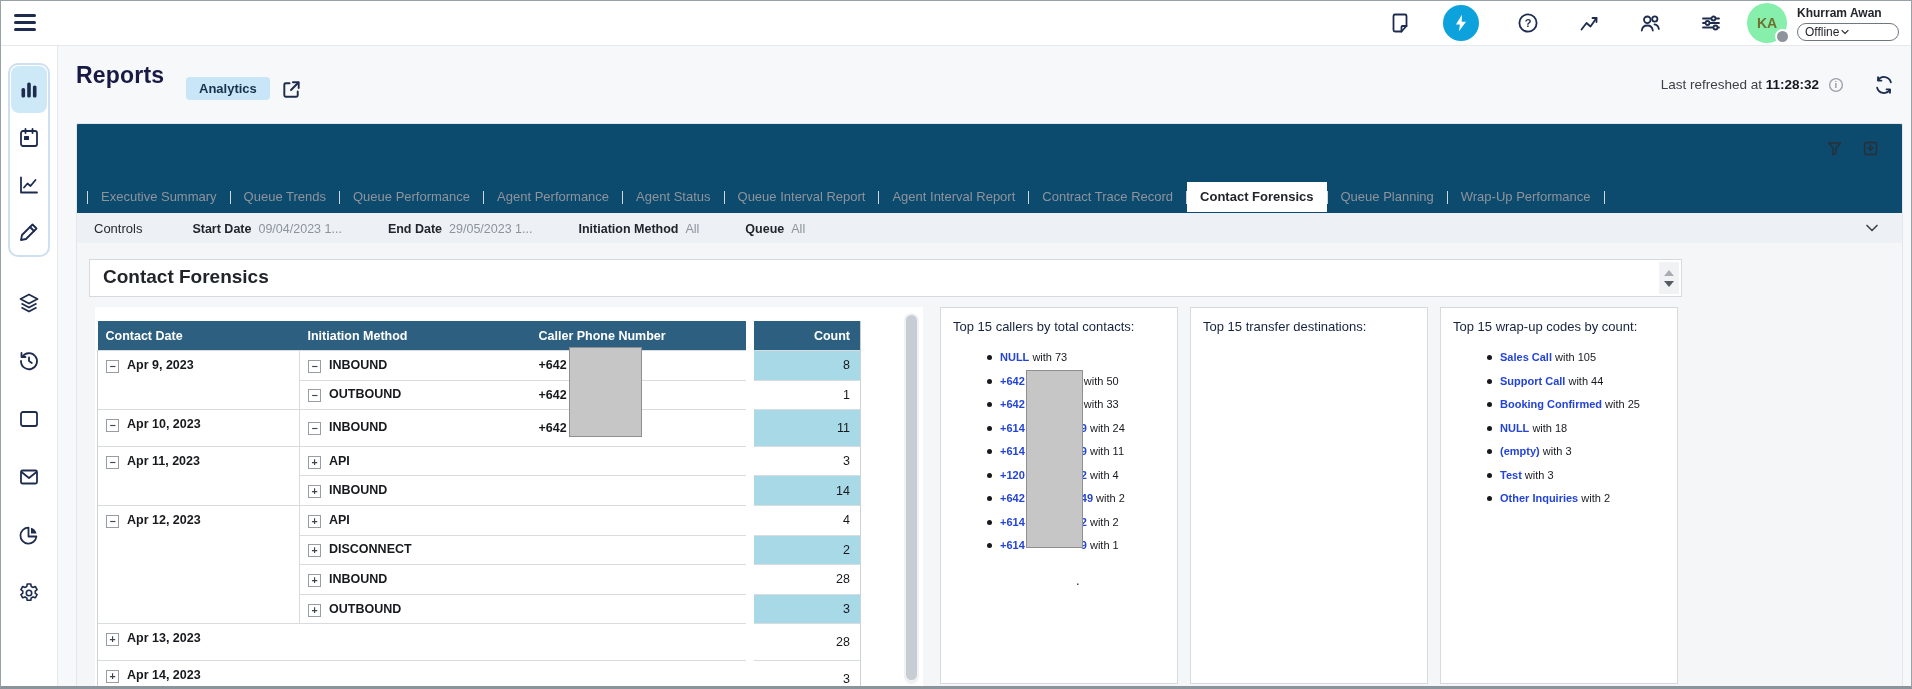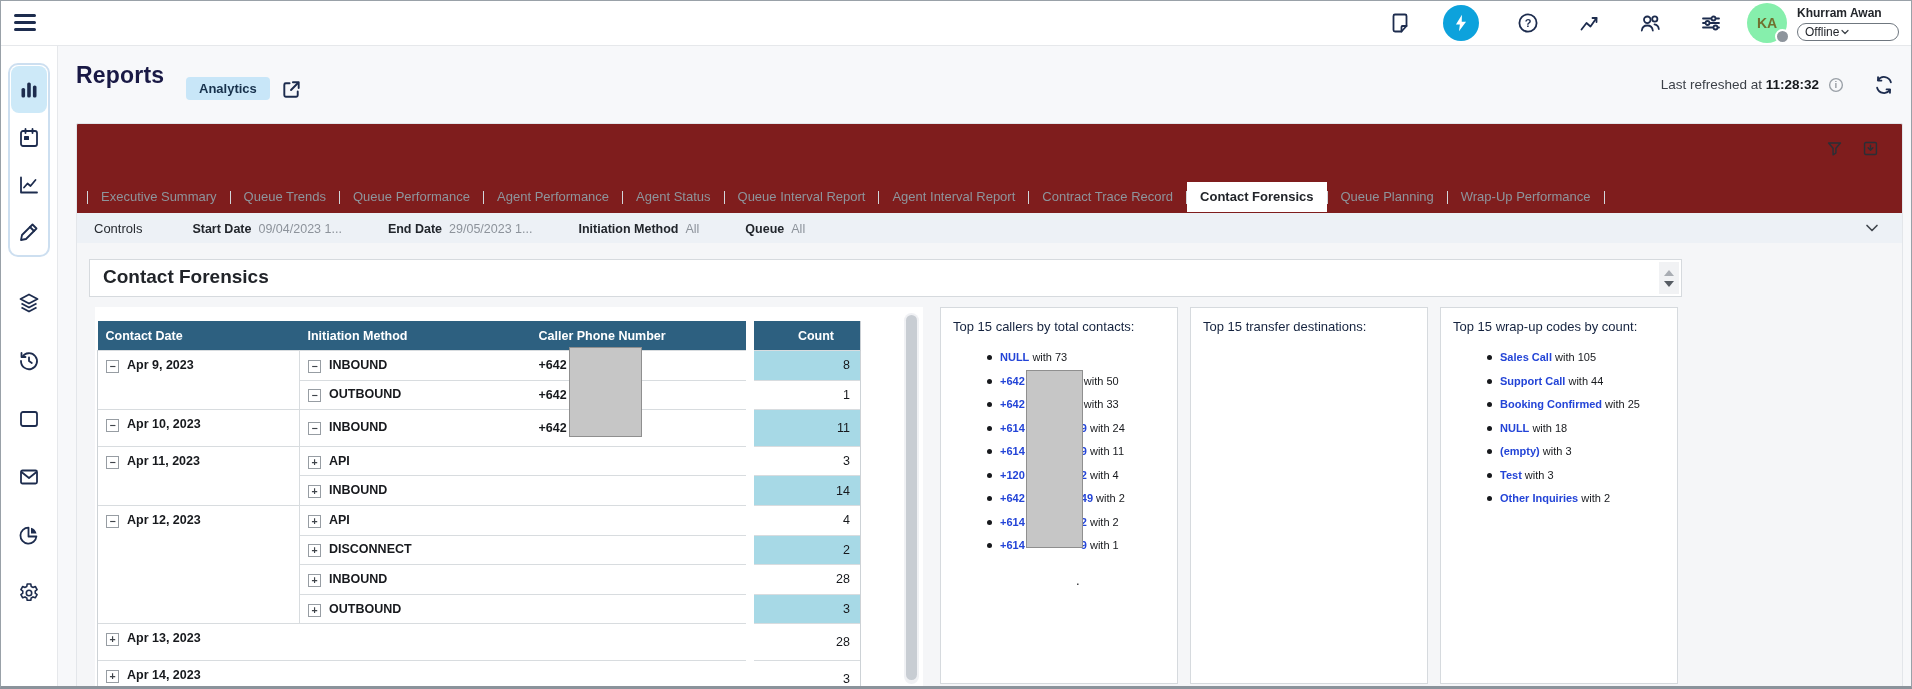--- a/index.html
+++ b/index.html
@@ -32,21 +32,21 @@
   .main{position:absolute;left:57px;top:45px;right:0;bottom:0;background:#f7f8fa}
   .page-title{position:absolute;left:18px;top:16px;font-size:23px;font-weight:bold;color:#191945;letter-spacing:.2px}
   .badge{position:absolute;left:128px;top:31px;background:#c8e6f8;color:#17314c;font-size:13px;font-weight:bold;padding:4px 13px;border-radius:4px}
   .external{position:absolute;left:222px;top:32px;cursor:pointer}
   .refresh-row{position:absolute;right:16px;top:0;height:77px;display:flex;align-items:center}
   .refresh-text{font-size:13.5px;color:#3c4148}
   .refresh-time{font-weight:bold;color:#16191d}
   .info-ic{margin-left:8px;cursor:pointer}
   .refresh-ic{margin-left:28px;cursor:pointer}
   
-  .card{position:absolute;left:18px;right:8px;top:77px;bottom:-2px;background:#7f1d1d;border:1px solid #e3e6ea;border-radius:2px}
+  .card{position:absolute;left:18px;right:8px;top:77px;bottom:-2px;background:#0c4a6e;border:1px solid #e3e6ea;border-radius:2px}
   .card-icons{position:absolute;top:15px;right:22px;display:flex;gap:17px}
   .card-icons>div{cursor:pointer}
   .tabs{position:absolute;left:10px;top:58px;height:30px;display:flex;align-items:center}
   .tab{padding:0 13px;font-size:13px;color:#8e949b;white-space:nowrap;cursor:pointer;line-height:30px}
   .tab.active{color:#22252a;font-weight:bold;background:#fff}
   .tab-sep{width:1px;height:13px;background:#d2d6da}
   .controls{position:absolute;left:0;right:0;top:89px;height:30px;background:#edf1f6;display:flex;align-items:center;padding-left:17px;box-sizing:border-box}
   .controls-label{font-size:13px;color:#272b31;margin-right:50px}
   .filter{margin-right:46px;cursor:pointer;white-space:nowrap}
   .filter .flbl{font-size:12.5px;font-weight:bold;color:#22262c}
@@ -56,21 +56,21 @@
   .content{position:absolute;left:0;right:0;top:119px;bottom:0;background:#f5f6f8;overflow:hidden}
   .heading-bar{position:absolute;left:12px;top:16px;width:1593px;height:38px;background:#fff;border:1px solid #d6dade;box-sizing:border-box}
   .heading-bar h2{margin:0;position:absolute;left:13px;top:6px;font-size:19px;color:#212429}
   .spinner{position:absolute;top:2px;right:2px;bottom:2px;width:20px;background:#f1f2f4;display:flex;flex-direction:column;align-items:center;justify-content:center;gap:5px}
   .tri-up{width:0;height:0;border-left:5px solid transparent;border-right:5px solid transparent;border-bottom:6px solid #a9adb3;cursor:pointer}
   .tri-down{width:0;height:0;border-left:5px solid transparent;border-right:5px solid transparent;border-top:6px solid #565c63;cursor:pointer}
   
   .table-wrap{position:absolute;left:18px;top:64px;width:828px;bottom:0;background:#fff}
   table{border-collapse:collapse;table-layout:fixed;margin:14px 0 0 2px;font-size:12.5px}
   th{background:#2d6080;color:#fff;height:29px;text-align:left;padding:0 8px;font-size:12.5px}
-  th.count{text-align:right;padding-right:26px;border-right:1px solid #c9ced3}
+  th.count{text-align:right;padding-right:10px;border-right:1px solid #c9ced3}
   th.spacer,td.spacer{background:#fff;border:none;padding:0}
   td{height:28.6px;padding:0 8px;border-top:1px solid #d8dcdf;color:#17191d;vertical-align:middle}
   td.date{font-weight:bold;border-right:1px solid #d8dcdf;border-left:1px solid #cdd2d6;vertical-align:top;padding-top:7px}
   td.date.merged{border-right:none}
   td.method,td.phone{font-weight:bold}
   td.count{text-align:right;padding-right:10px;border-right:1px solid #cdd2d6}
   td.count.hl{background:#a7d9e6}
   .expand{display:inline-block;width:13px;height:13px;box-sizing:border-box;border:1px solid #979da3;background:#fff;color:#3f444a;font-size:10.5px;line-height:10.5px;text-align:center;margin-right:8px;vertical-align:-1px;cursor:pointer}
   .v-scroll{position:absolute;right:4px;top:6px;bottom:3px;width:15px;background:#f0f1f4;border-radius:8px;cursor:pointer}
   .v-thumb{position:absolute;left:2px;right:2px;top:2px;bottom:4px;background:#c8cdd3;border-radius:6px;cursor:grab}

